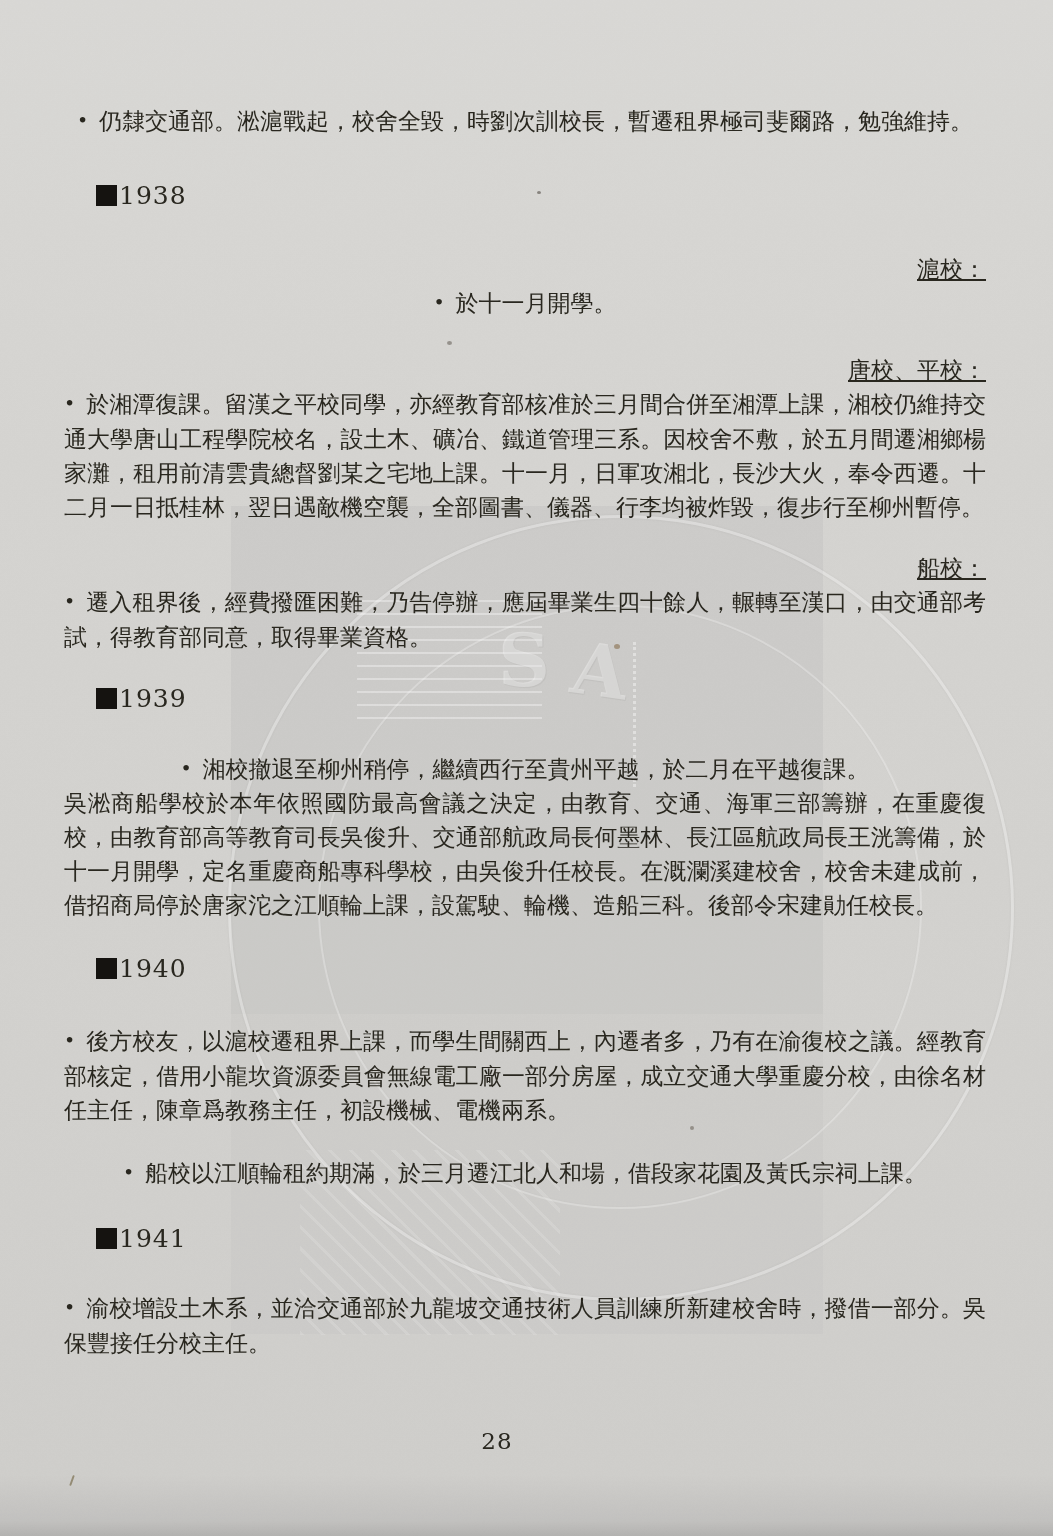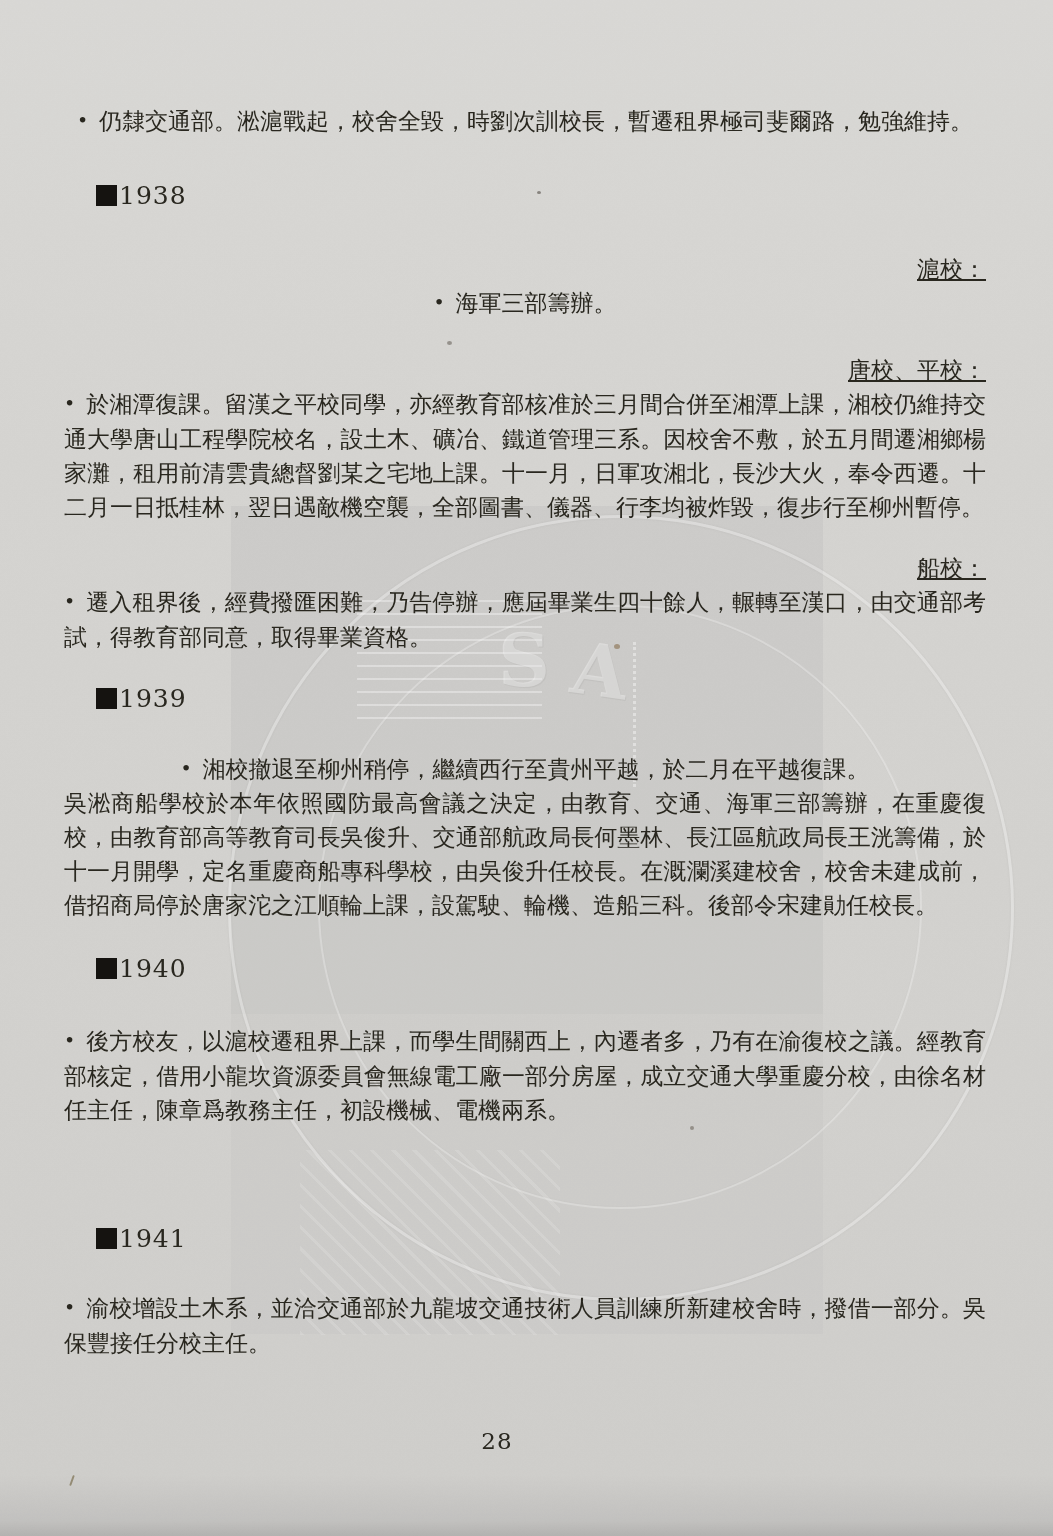--- a/index.html
+++ b/index.html
@@ -75,21 +75,21 @@
     <span class="bullet">•</span><span>仍隸交通部。淞滬戰起，校舍全毀，時劉次訓校長，暫遷租界極司斐爾路，勉強維持。</span>
   </div>
 
   <div class="block year" style="top:183px">
     <span class="sq"></span><span>1938</span>
   </div>
 
   <div class="block label" style="top:252px">滬校：</div>
 
   <div class="block single" style="top:286px">
-    <span class="bullet">•</span><span>海軍三部籌辦。</span>
+    <span class="bullet">•</span><span>於十一月開學。</span>
   </div>
 
   <div class="block label" style="top:353px">唐校、平校：</div>
 
   <div class="block" style="top:387px">
     <span class="bullet">•</span><span>於湘潭復課。留漢之平校同學，亦經教育部核准於三月間合併至湘潭上課，湘校仍維持交通大學唐山工程學院校名，設土木、礦冶、鐵道管理三系。因校舍不敷，於五月間遷湘鄉楊家灘，租用前清雲貴總督劉某之宅地上課。十一月，日軍攻湘北，長沙大火，奉令西遷。十二月一日抵桂林，翌日遇敵機空襲，全部圖書、儀器、行李均被炸毀，復步行至柳州暫停。</span>
   </div>
 
   <div class="block label" style="top:551px">船校：</div>
 
@@ -108,20 +108,23 @@
   <div class="block" style="top:786px">吳淞商船學校於本年依照國防最高會議之決定，由教育、交通、海軍三部籌辦，在重慶復校，由教育部高等教育司長吳俊升、交通部航政局長何墨林、長江區航政局長王洸籌備，於十一月開學，定名重慶商船專科學校，由吳俊升任校長。在溉瀾溪建校舍，校舍未建成前，借招商局停於唐家沱之江順輪上課，設駕駛、輪機、造船三科。後部令宋建勛任校長。</div>
 
   <div class="block year" style="top:956px">
     <span class="sq"></span><span>1940</span>
   </div>
 
   <div class="block" style="top:1024px">
     <span class="bullet">•</span><span>後方校友，以滬校遷租界上課，而學生間關西上，內遷者多，乃有在渝復校之議。經教育部核定，借用小龍坎資源委員會無線電工廠一部分房屋，成立交通大學重慶分校，由徐名材任主任，陳章爲教務主任，初設機械、電機兩系。</span>
   </div>
 
+  <div class="block single" style="top:1156px">
+    <span class="bullet">•</span><span>船校以江順輪租約期滿，於三月遷江北人和場，借段家花園及黃氏宗祠上課。</span>
+  </div>
 
   <div class="block year" style="top:1226px">
     <span class="sq"></span><span>1941</span>
   </div>
 
   <div class="block" style="top:1291px">
     <span class="bullet">•</span><span>渝校增設土木系，並洽交通部於九龍坡交通技術人員訓練所新建校舍時，撥借一部分。吳保豐接任分校主任。</span>
   </div>
 
   <div class="pagenum">28</div>

